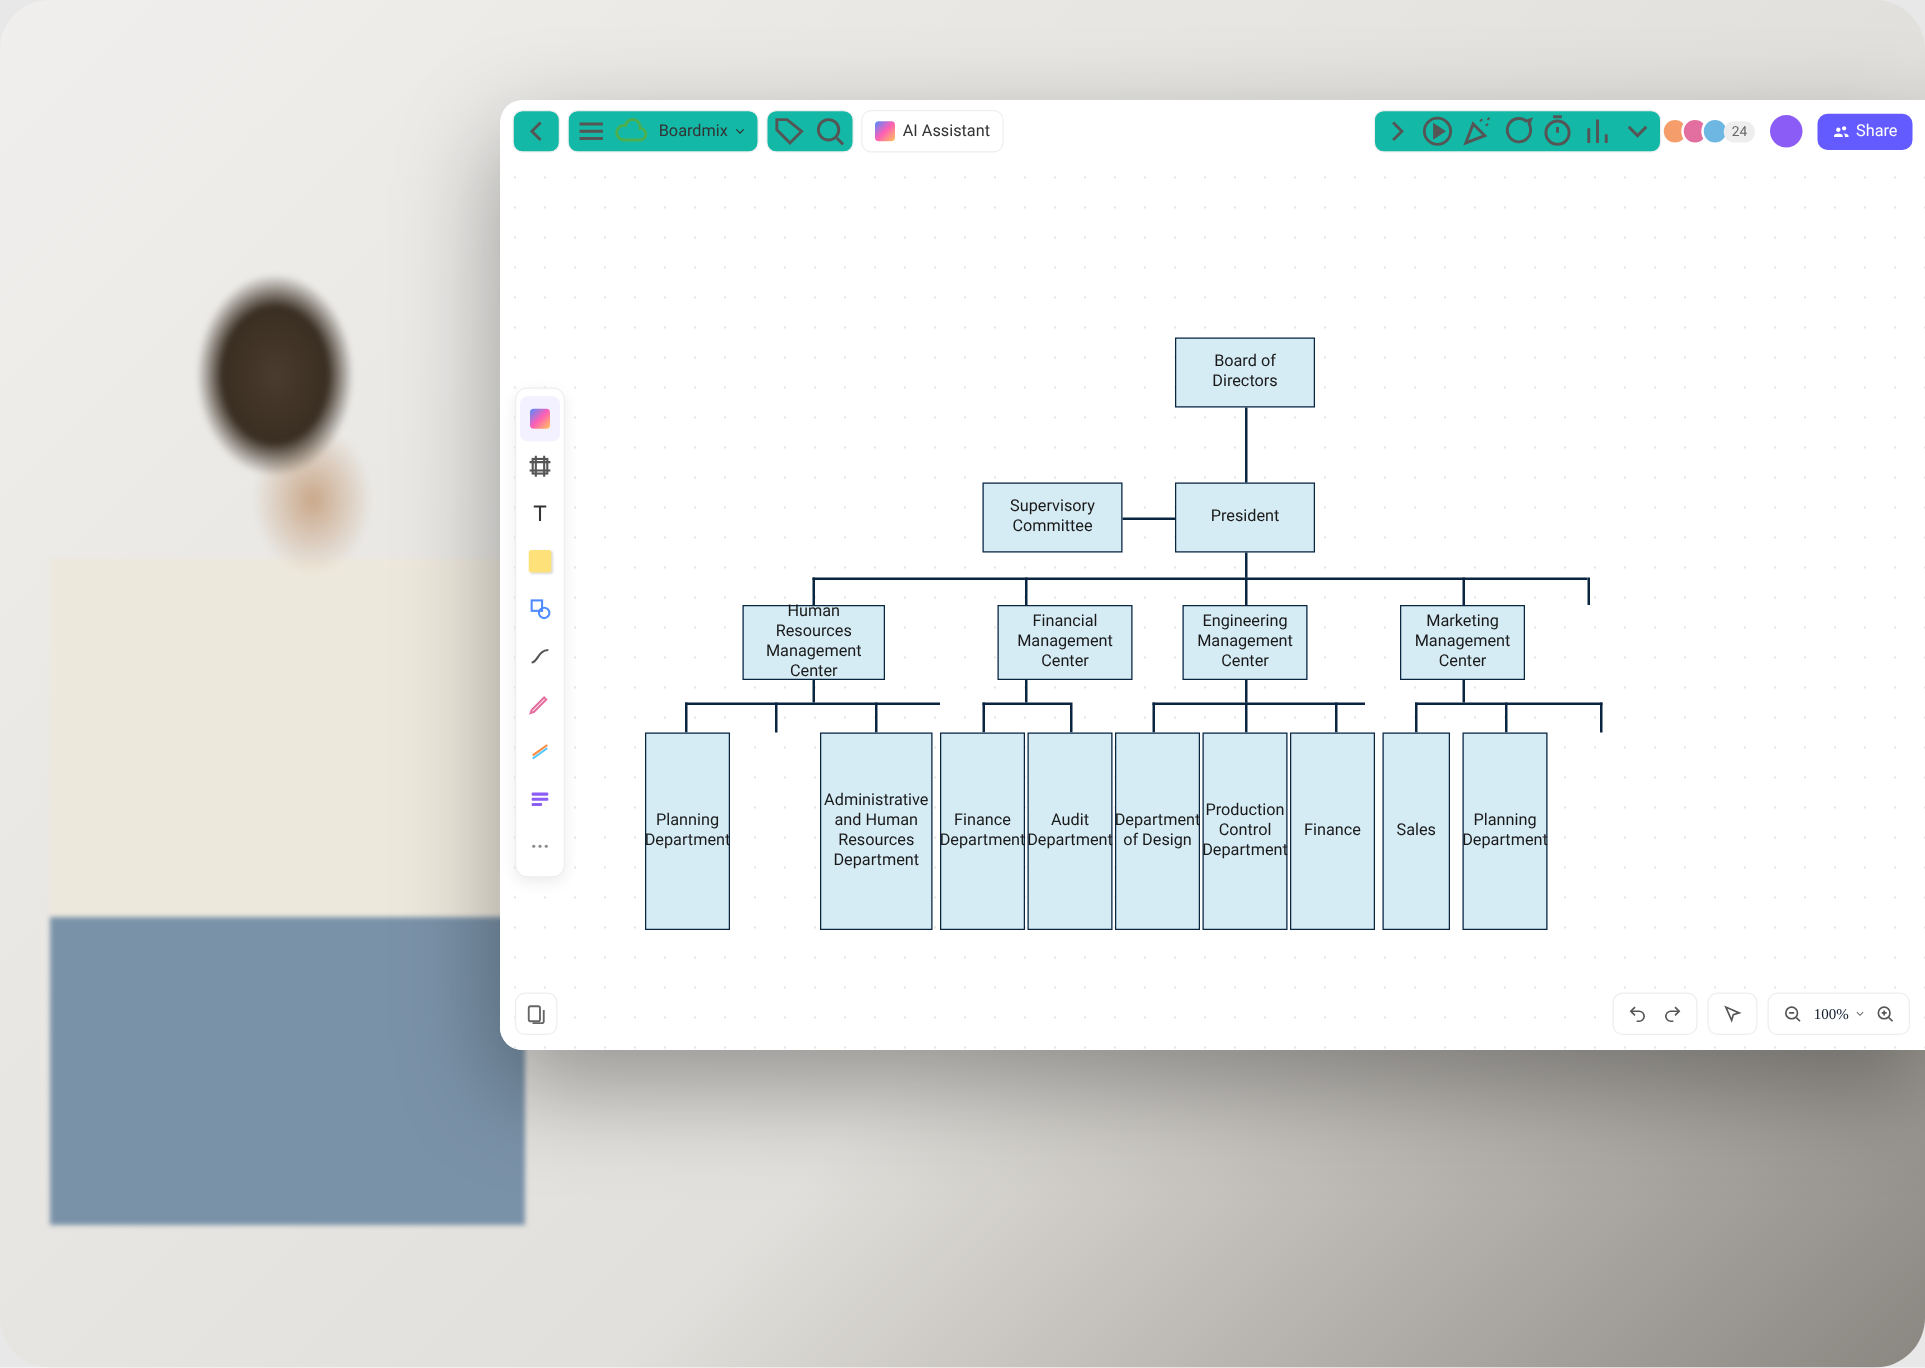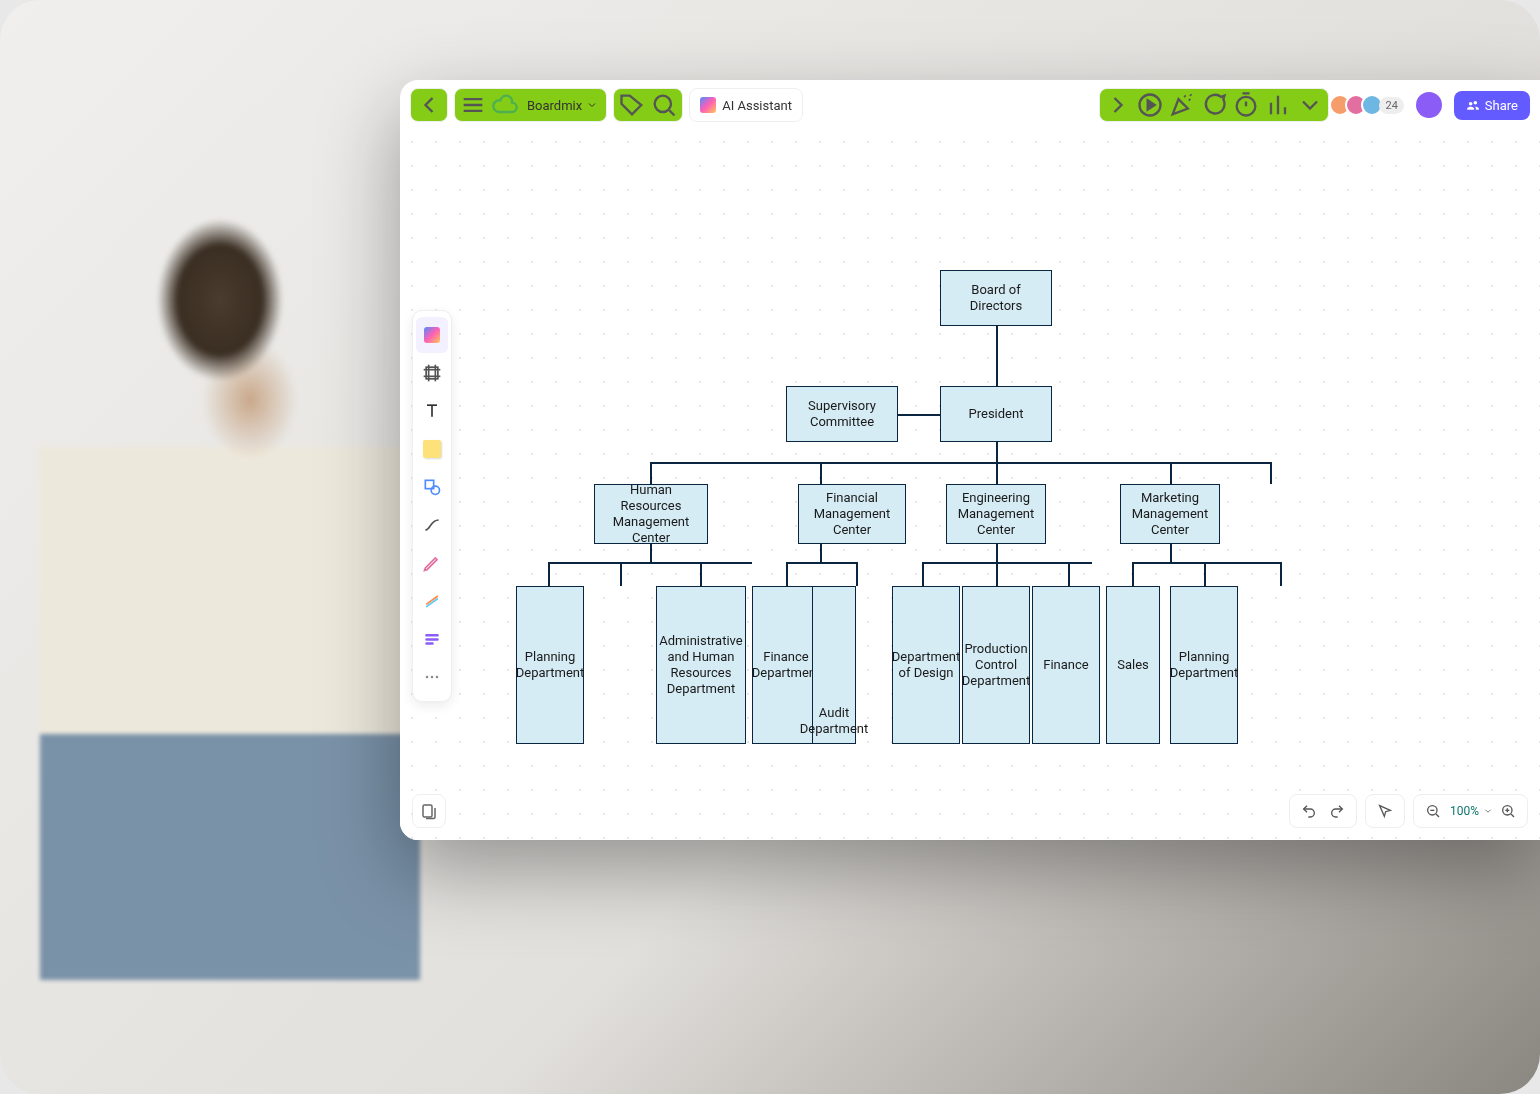--- a/index.html
+++ b/index.html
@@ -36,21 +36,21 @@
     overflow: hidden;
   }
   .topbar {
     height: 50px;
     display: flex; align-items: center;
     padding: 0 10px;
     gap: 6px;
   }
   .tb-group {
     display: flex; align-items: center; gap: 4px;
-    background: #84cc16; border: 1px solid #eee; border-radius: 8px;
+    background: #14b8a6; border: 1px solid #eee; border-radius: 8px;
     padding: 3px 4px; height: 34px;
   }
   .tb-btn {
     width: 28px; height: 28px; display: flex; align-items: center; justify-content: center;
     border-radius: 6px; color: #555; cursor: pointer;
   }
   .app-title { font-size: 13px; color: #333; padding: 0 4px; display: flex; align-items: center; gap: 4px;}
   .ai-assist {
     display: flex; align-items: center; gap: 6px;
     border: 1px solid #eee; border-radius: 8px; padding: 5px 10px; height: 34px;
@@ -107,21 +107,21 @@
     position:absolute; left:12px; bottom:12px;
     width:34px;height:34px;border:1px solid #eee;border-radius:8px;
     display:flex;align-items:center;justify-content:center;background:#fff;
   }
   .bottom-right {
     position:absolute; right:12px; bottom:12px;
     display:flex; gap:8px; align-items:center;
   }
   .br-group{display:flex;align-items:center;gap:2px;background:#fff;border:1px solid #eee;border-radius:8px;padding:3px 6px;height:34px;}
   .br-btn{width:26px;height:26px;display:flex;align-items:center;justify-content:center;color:#555;cursor:pointer;border-radius:5px;}
-  .zoom-text{font-size:12px;color:#0f766e;padding:0 2px;}
+  .zoom-text{font-size:12px;color:#0f172a;padding:0 2px;font-family:Liberation Serif, serif;}
 </style>
 </head>
 <body>
 
 <div class="photo-bg"></div>
 <div class="person"></div>
 
 <div class="app">
 
   <div class="topbar">
@@ -351,21 +351,21 @@
 
       <div class="node tall" style="left:116px; top:456px; width:68px; height:158px;">
           <span>Planning Department</span>
         </div>
       <div class="node tall" style="left:256px; top:456px; width:90px; height:158px;">
           <span>Administrative and Human Resources Department</span>
         </div>
       <div class="node tall" style="left:352px; top:456px; width:68px; height:158px;">
           <span>Finance Department</span>
         </div>
-      <div class="node tall" style="left:412px; top:456px; width:44px; height:158px;align-items:flex-end;">
+      <div class="node tall" style="left:422px; top:456px; width:68px; height:158px;">
           <span>Audit Department</span>
         </div>
       <div class="node tall" style="left:492px; top:456px; width:68px; height:158px;">
           <span>Department of Design</span>
         </div>
       <div class="node tall" style="left:562px; top:456px; width:68px; height:158px;">
           <span>Production Control Department</span>
         </div>
       <div class="node tall" style="left:632px; top:456px; width:68px; height:158px;">
           <span>Finance</span>

